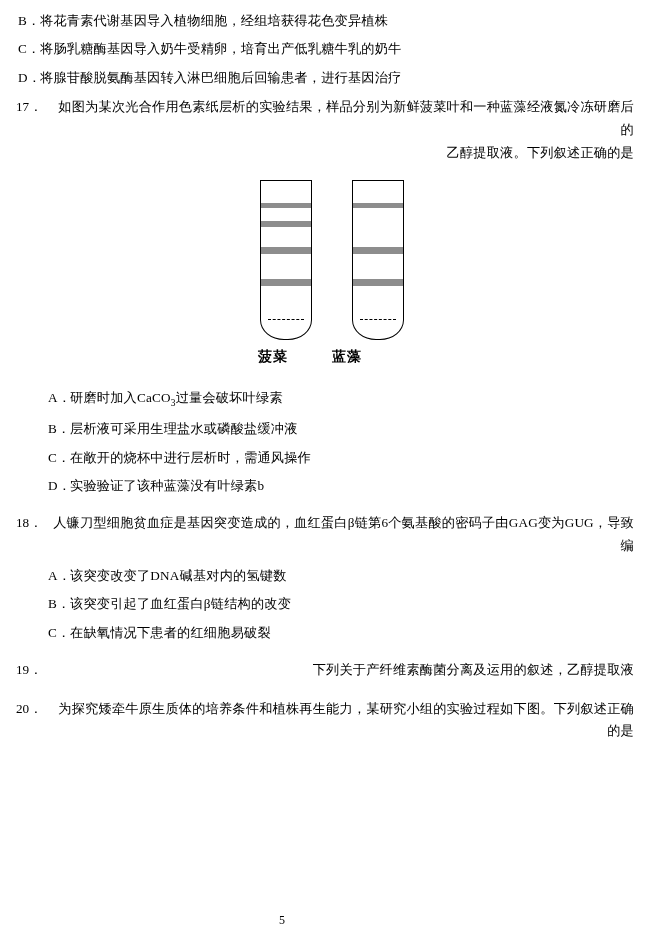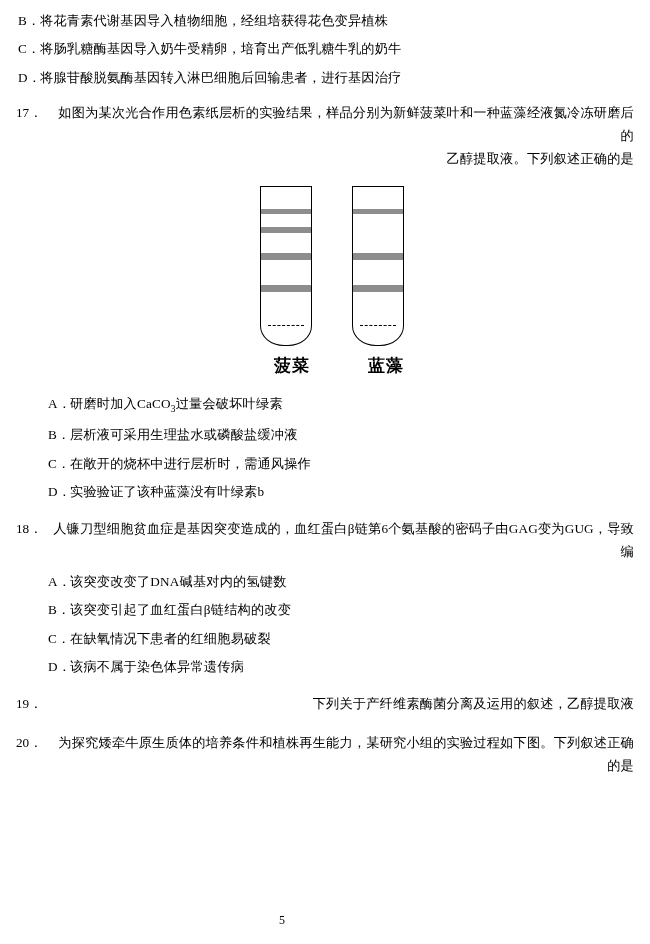--- a/index.html
+++ b/index.html
@@ -111,27 +111,27 @@
   .dashline {
     position: absolute;
     left: 7px;
     right: 7px;
     border-top: 1.1px dashed #000;
   }
   .tube-caption {
     position: absolute;
     top: 168px;
     width: 52px;
-    text-align: right;
-    font-size: 17px;
+    text-align: left;
+    font-size: 14px;
     font-weight: bold;
     letter-spacing: 1px;
   }
   .tube-caption.left { left: -2px; }
-  .tube-caption.right { left: 92px; }
+  .tube-caption.right { left: 72px; }
   .page-number {
     position: absolute;
     left: 0;
     right: 0;
     bottom: 16px;
     text-align: center;
     font-size: 12px;
   }
 </style>
 </head>
@@ -139,21 +139,21 @@
 
 <div class="page">
   <div class="content">
 
     <div>
       <p class="opt"><span class="opt-label">B．</span><span>将花青素代谢基因导入植物细胞，经组培获得花色变异植株</span></p>
       <p class="opt"><span class="opt-label">C．</span><span>将肠乳糖酶基因导入奶牛受精卵，培育出产低乳糖牛乳的奶牛</span></p>
       <p class="opt"><span class="opt-label">D．</span><span>将腺苷酸脱氨酶基因转入淋巴细胞后回输患者，进行基因治疗</span></p>
     </div>
 
-    <div class="q-block" style="margin-top:14px;">
+    <div class="q-block" style="margin-top:8px;">
       <span class="q-num">17．</span>
       <p class="q q-text">
         <span class="cont">如图为某次光合作用色素纸层析的实验结果，样品分别为新鲜菠菜叶和一种蓝藻经液氮冷冻研磨后的</span>
         <span class="cont">乙醇提取液。下列叙述正确的是</span>
       </p>
 
       <div class="figure">
         <div class="tubes">
 
           <div class="tube left">
@@ -186,21 +186,20 @@
 
     <div class="q-block" style="margin-top:16px;">
       <span class="q-num">18．</span>
       <p class="q q-text">
         <span class="cont">人镰刀型细胞贫血症是基因突变造成的，血红蛋白β链第6个氨基酸的密码子由GAG变为GUG，导致编</span>
       </p>
       <div class="opts">
         <p class="opt"><span class="opt-label">A．</span><span>该突变改变了DNA碱基对内的氢键数</span></p>
         <p class="opt"><span class="opt-label">B．</span><span>该突变引起了血红蛋白β链结构的改变</span></p>
         <p class="opt"><span class="opt-label">C．</span><span>在缺氧情况下患者的红细胞易破裂</span></p>
-        <p class="opt"><span class="opt-label">D．</span><span>该病不属于染色体异常遗传病</span></p>
       </div>
     </div>
 
     <div class="q-block" style="margin-top:16px;">
       <span class="q-num">19．</span>
       <p class="q q-text">
         <span class="cont">下列关于产纤维素酶菌分离及运用的叙述，乙醇提取液</span>
       </p>
     </div>
 

